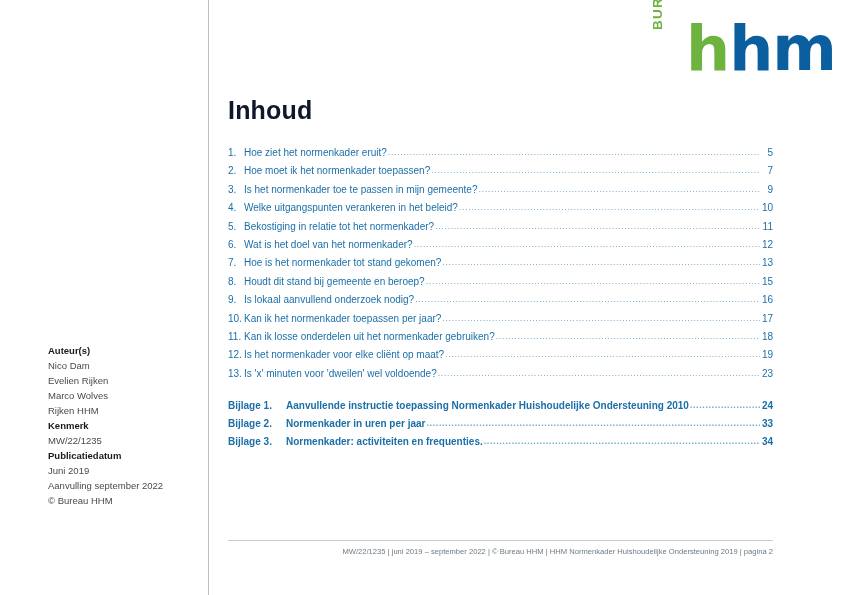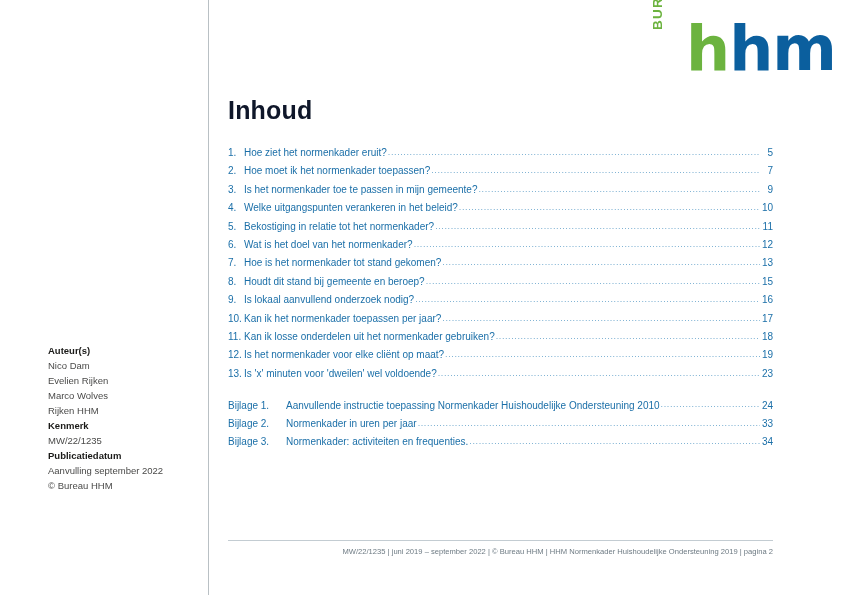--- a/index.html
+++ b/index.html
@@ -133,25 +133,26 @@
     color: #1b6fa8;
     min-width: 12px;
   }
 
   
   .bijlagen {
     margin-top: 21px;
   }
   .bij-row {
     display: flex;
-    align-items: center;
+    align-items: flex-end;
     font-size: 10px;
     color: #1b6fa8;
     margin-bottom: 7.4px;
     white-space: nowrap;
+    font-weight: bold;
   }
   .bij-label {
     flex: 0 0 58px;
     color: #1b6fa8;
   }
   .bij-title {
     flex: 0 0 auto;
     color: #1b6fa8;
   }
 
@@ -188,20 +189,21 @@
 
   <div class="leftcol">
     <div class="lbl">Auteur(s)</div>
     <div class="val">Nico Dam</div>
     <div class="val">Evelien Rijken</div>
     <div class="val">Marco Wolves</div>
     <div class="val">Rijken HHM</div>
     <div class="lbl">Kenmerk</div>
     <div class="val">MW/22/1235</div>
     <div class="lbl">Publicatiedatum</div>
+    <div class="val">Juni 2019</div>
     <div class="val">Aanvulling september 2022</div>
     <div class="val">© Bureau HHM</div>
   </div>
 
   <div class="content">
     <h1 class="inhoud">Inhoud</h1>
 
     <ul class="toc-list">
       <li class="toc-row">
         <span class="toc-num">1.</span>

